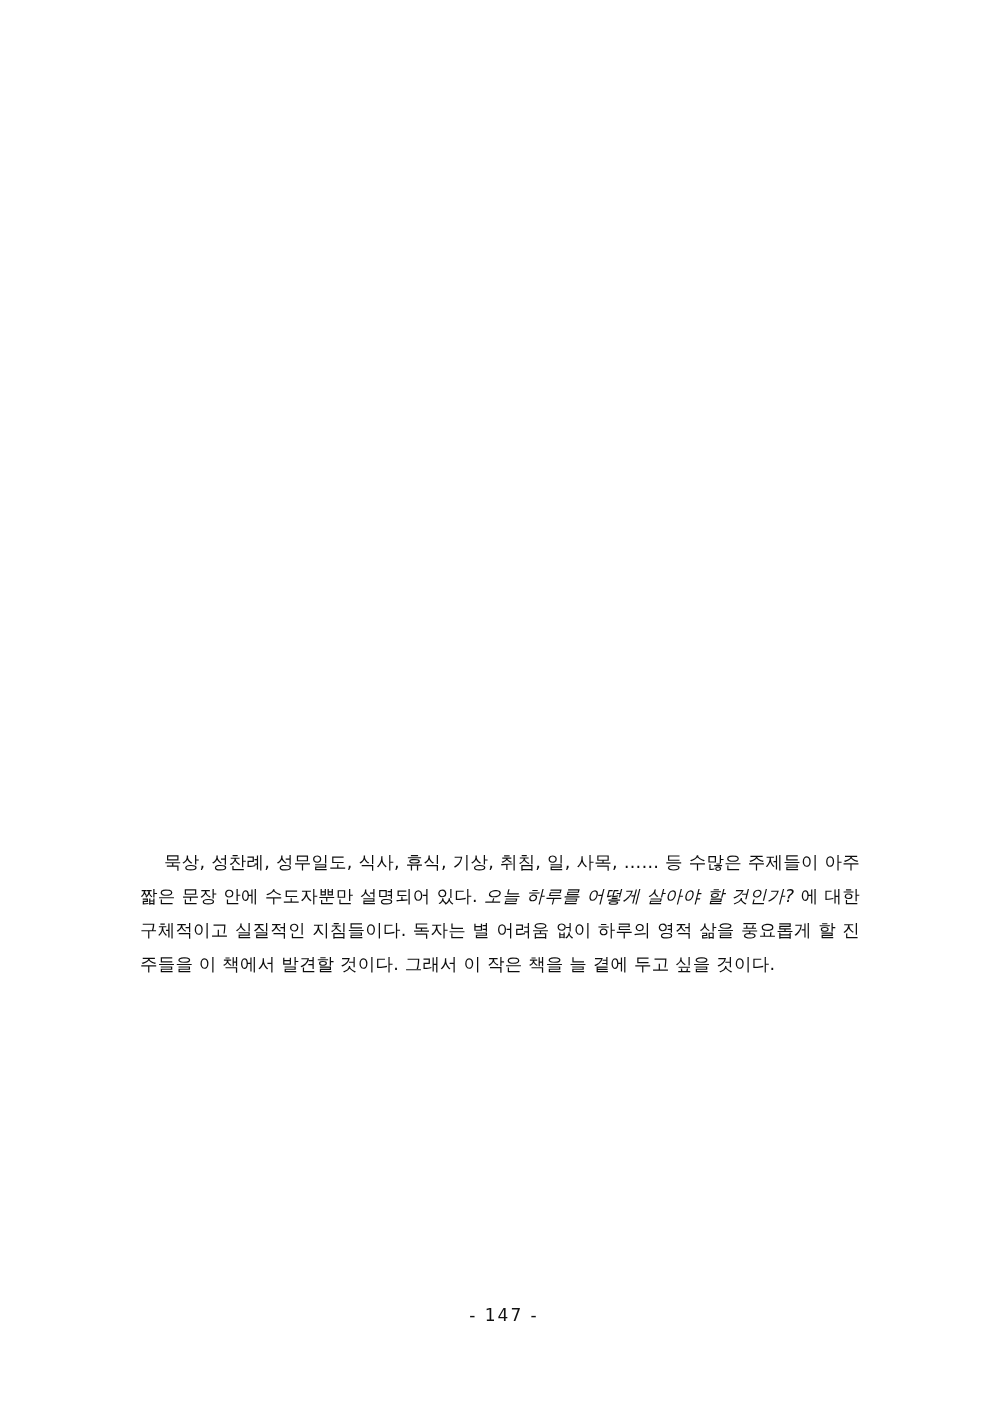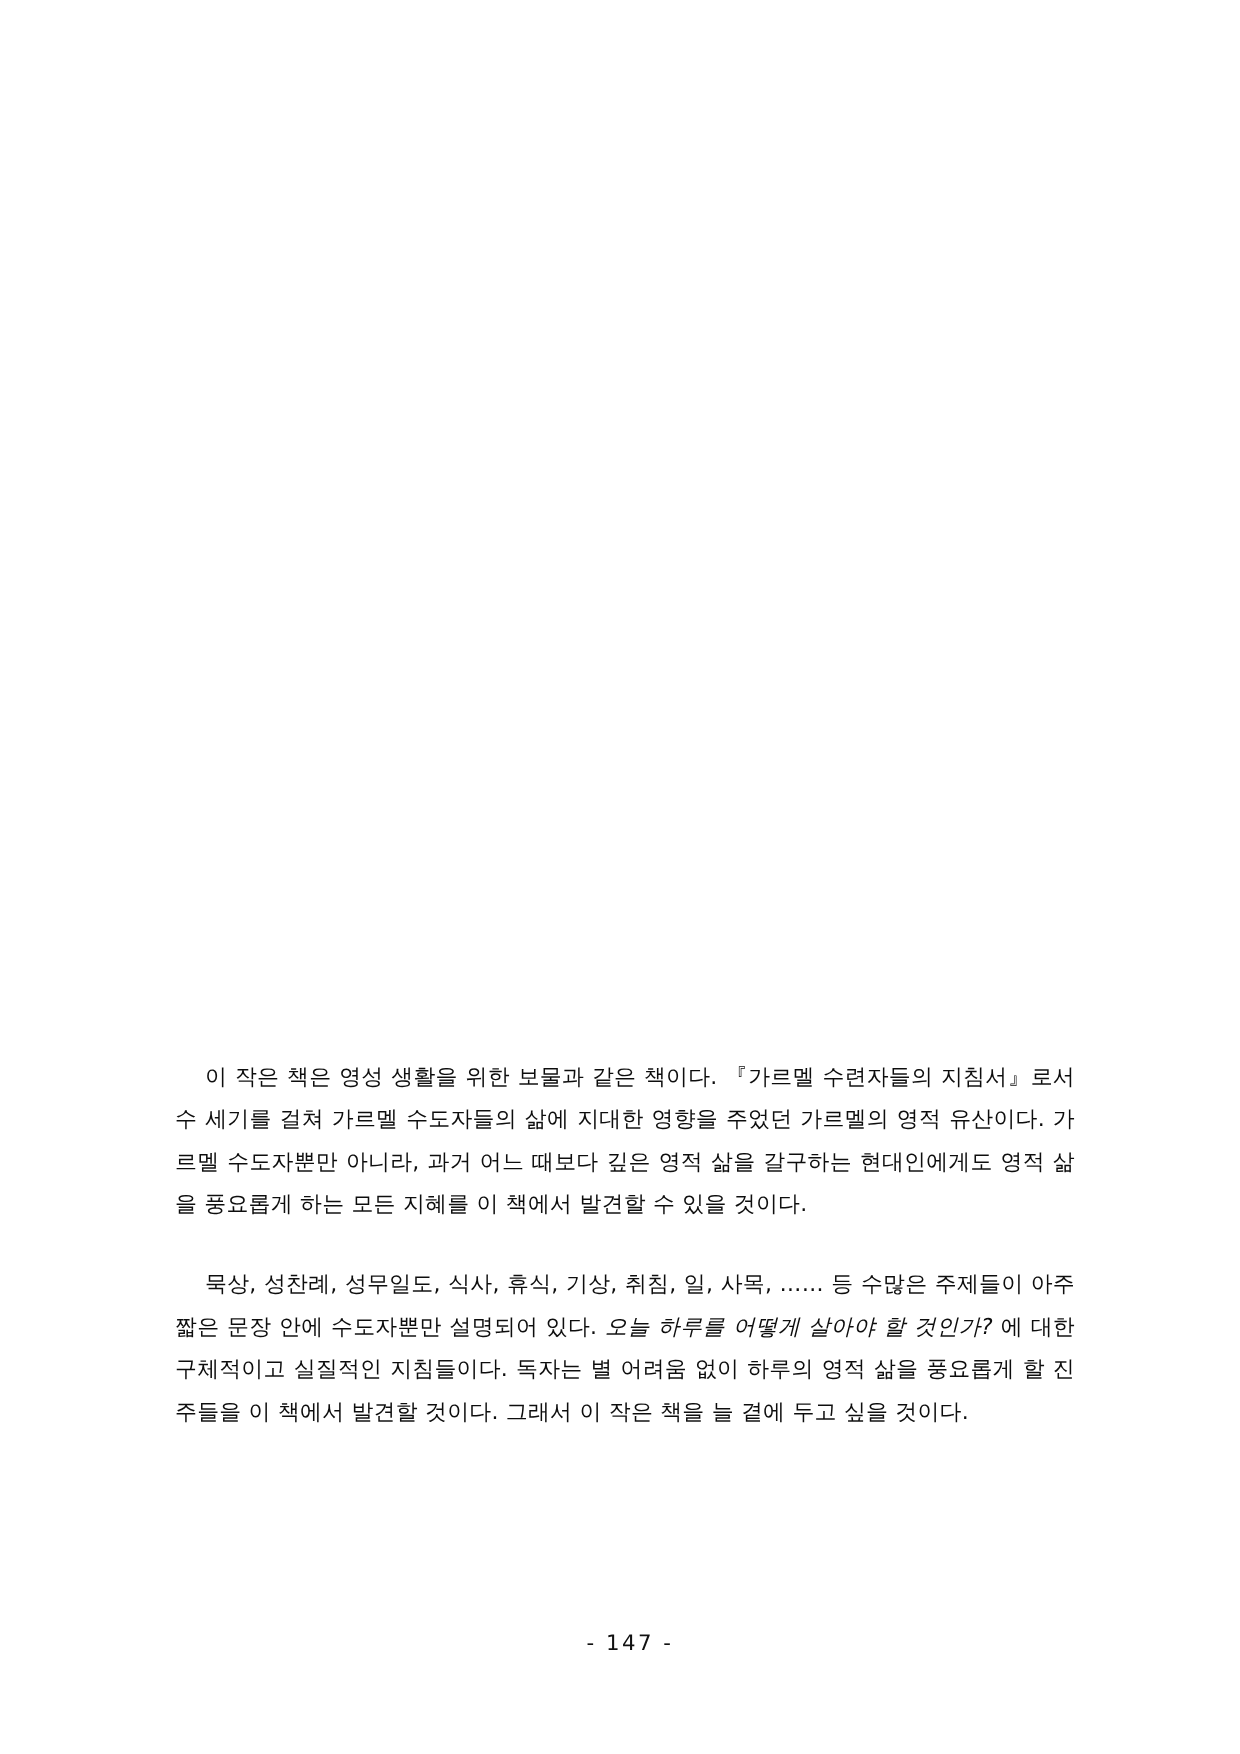--- a/index.html
+++ b/index.html
@@ -72,20 +72,19 @@
   }
 </style>
 </head>
 <body>
 
 <div class="page">
 
   <div class="content">
 
 
-    <div class="para" id="p1"><span class="indent"></span><span>이 작은 책은 영성 생활을 위한 보물과 같은 책이다. 『가르멜 수련자들의 지침서』로서 수 세기를 걸쳐 가르멜 수도자들의 삶에 지대한 영향을 주었던  가르멜의 영적 유산이다. 가르멜 수도자뿐만 아니라, 과거 어느 때보다 깊은 영적 삶을 갈구하는 현대인에게도 영적 삶을 풍요롭게 하는 모든 지혜를 이 책에서 발견할 수 있을 것이다.</span></div>
     <div class="para" id="p2"><span class="indent"></span><span>묵상, 성찬례, 성무일도, 식사, 휴식, 기상, 취침, 일, 사목, …… 등 수많은 주제들이 아주 짧은 문장 안에 수도자뿐만 설명되어 있다.  </span><em>오늘 하루를 어떻게 살아야 할 것인가?</em><span> 에 대한 구체적이고 실질적인 지침들이다. 독자는 별 어려움 없이 하루의 영적 삶을 풍요롭게 할 진주들을 이 책에서 발견할 것이다. 그래서 이 작은 책을 늘 곁에 두고 싶을 것이다.</span></div>
 
   </div>
 
   <div class="footer">- 147 -</div>
 
 </div>
 
 </body></html>

